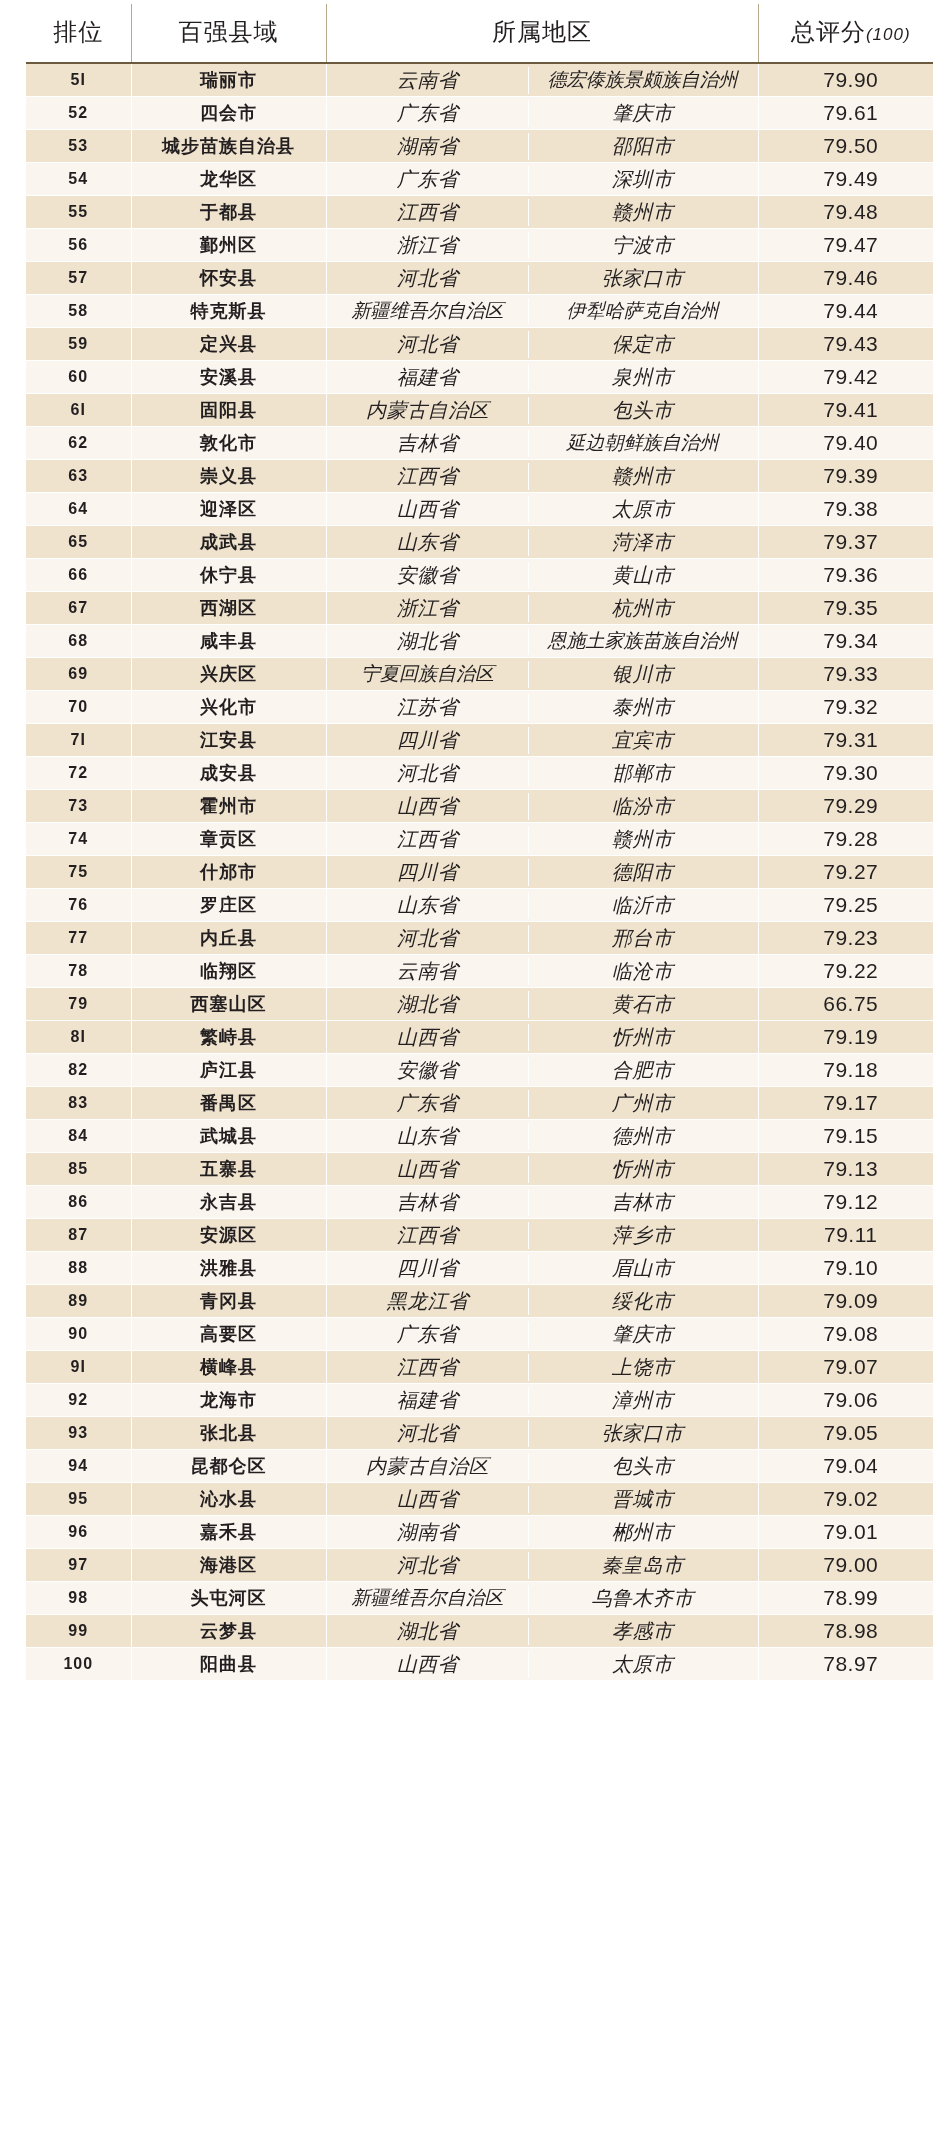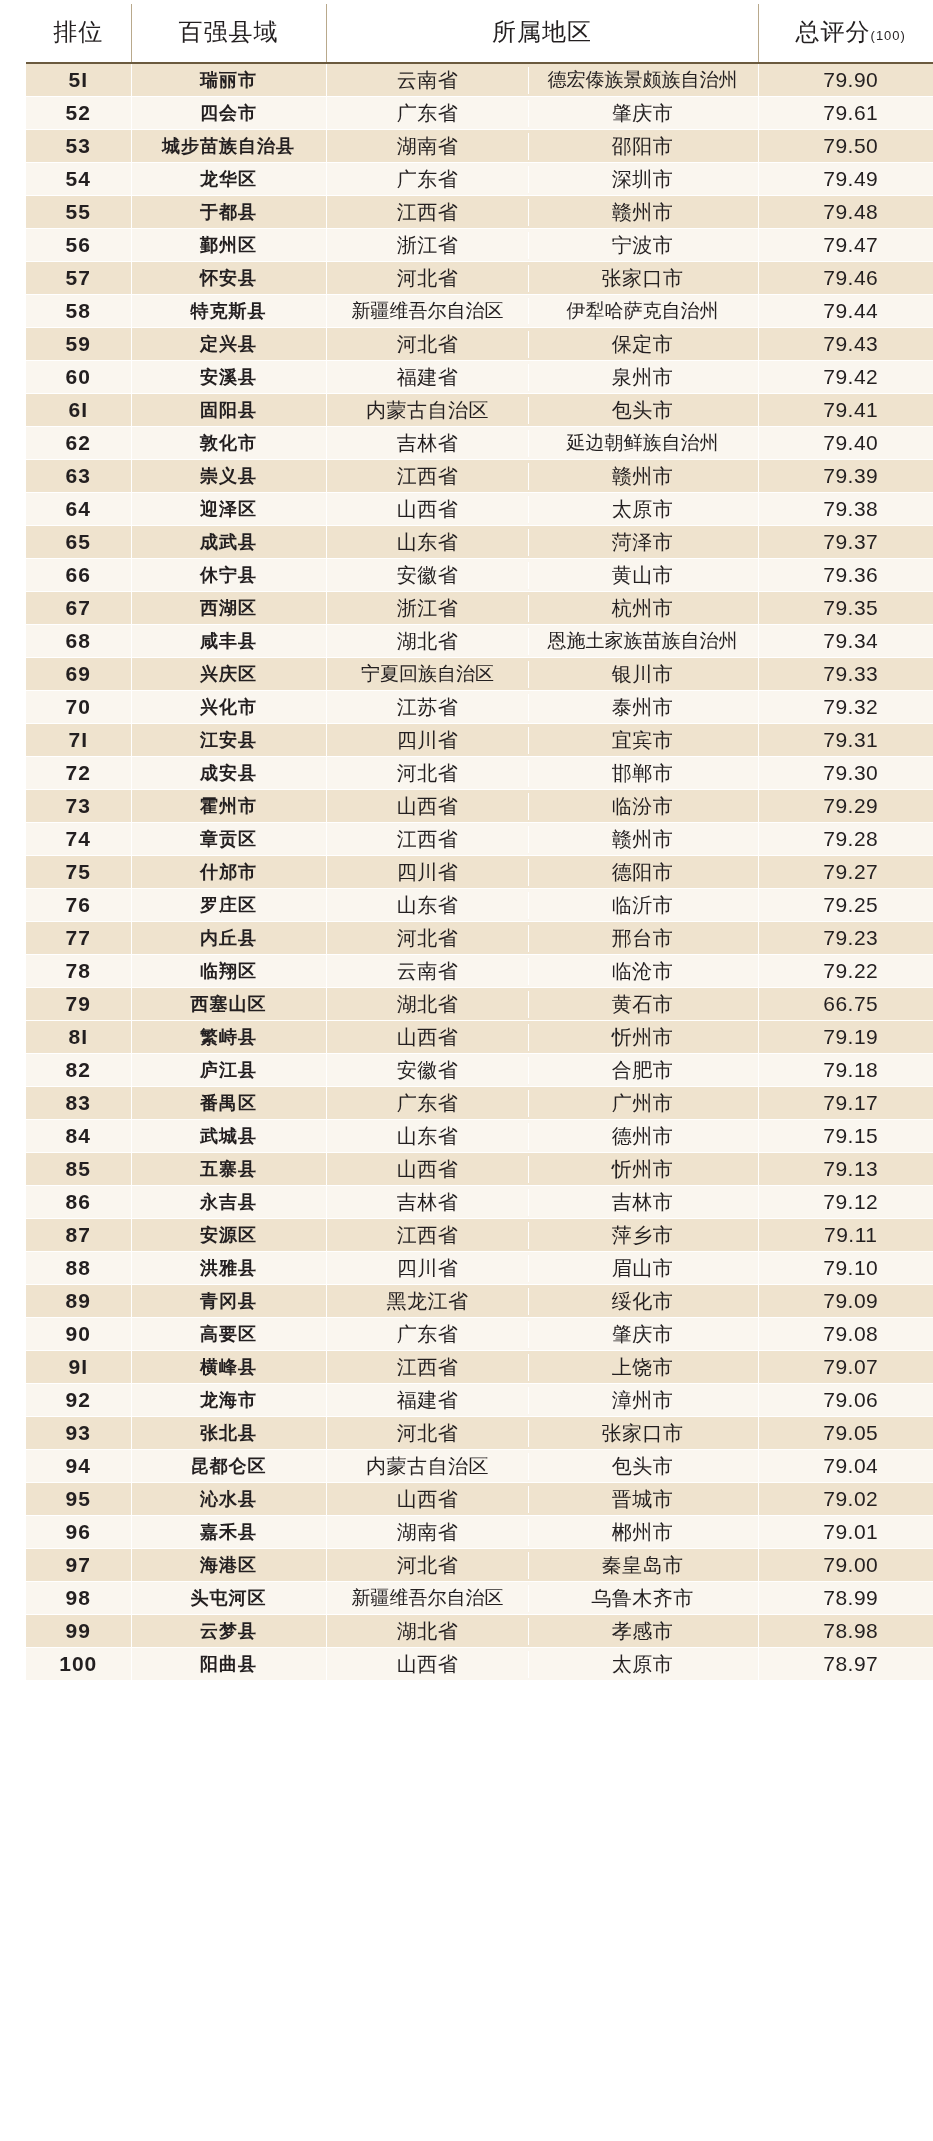--- a/index.html
+++ b/index.html
@@ -34,40 +34,41 @@
     font-weight: normal;
     color: #231f20;
     padding: 12px 0 14px 0;
     text-align: center;
     background: #ffffff;
     border-bottom: 2px solid #6b5a3e;
     letter-spacing: 1px;
   }
   thead th.sep-r { border-right: 1px solid #b9a98c; }
   thead th .score-unit {
-    font-size: 13px;
+    font-size: 17px;
+    font-style: italic;
   }
   thead th.regions {
     border-right: 1px solid #b9a98c;
   }
 
   tbody td {
     height: 30px;
     font-size: 21px;
     text-align: center;
     vertical-align: middle;
     color: #231f20;
     border-bottom: 1px solid #ffffff;
   }
   tbody tr.odd td { background: #efe3ce; }
   tbody tr.even td { background: #faf6ef; }
 
   td.rank {
     font-weight: bold;
-    font-size: 21px;
+    font-size: 16px;
     letter-spacing: 1px;
     border-right: 1px solid #ffffff;
   }
   td.county {
     font-weight: bold;
     font-size: 18px;
     letter-spacing: 1px;
     border-right: 1px solid #ffffff;
   }
   td.city {
@@ -76,20 +77,21 @@
     border-right: 1px solid #ffffff;
   }
   td.score {
     font-size: 21px;
     letter-spacing: 0.5px;
   }
   
   .region-wrap {
     display: flex;
     width: 100%;
+    font-style: italic;
   }
   .region-prov {
     width: 200px;
     flex: 0 0 200px;
     text-align: center;
   }
   .region-city {
     flex: 1 1 auto;
     text-align: center;
   }

